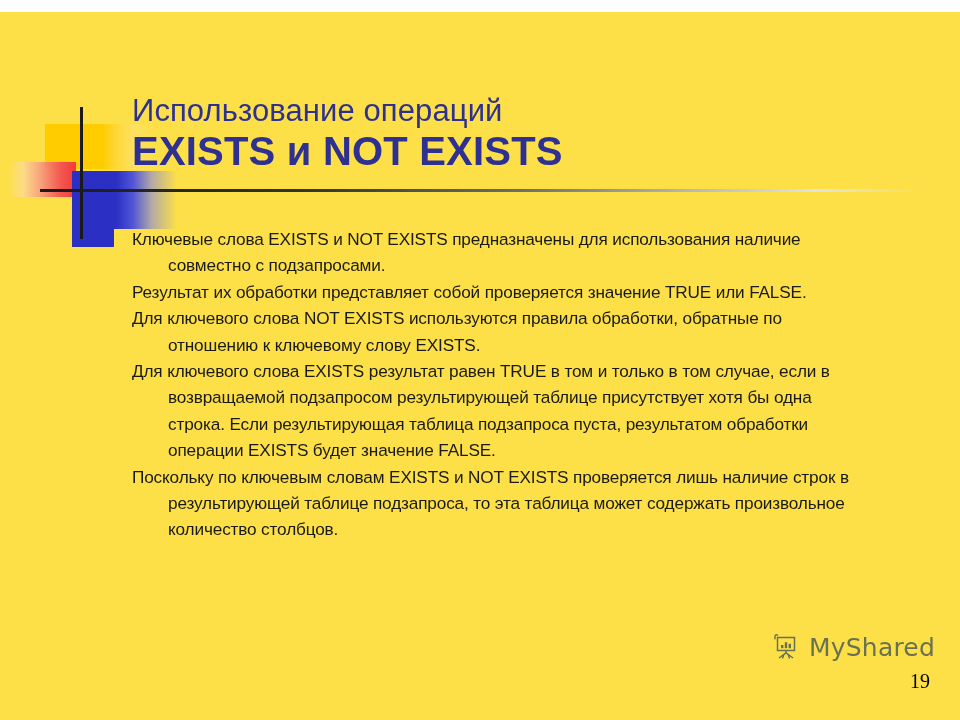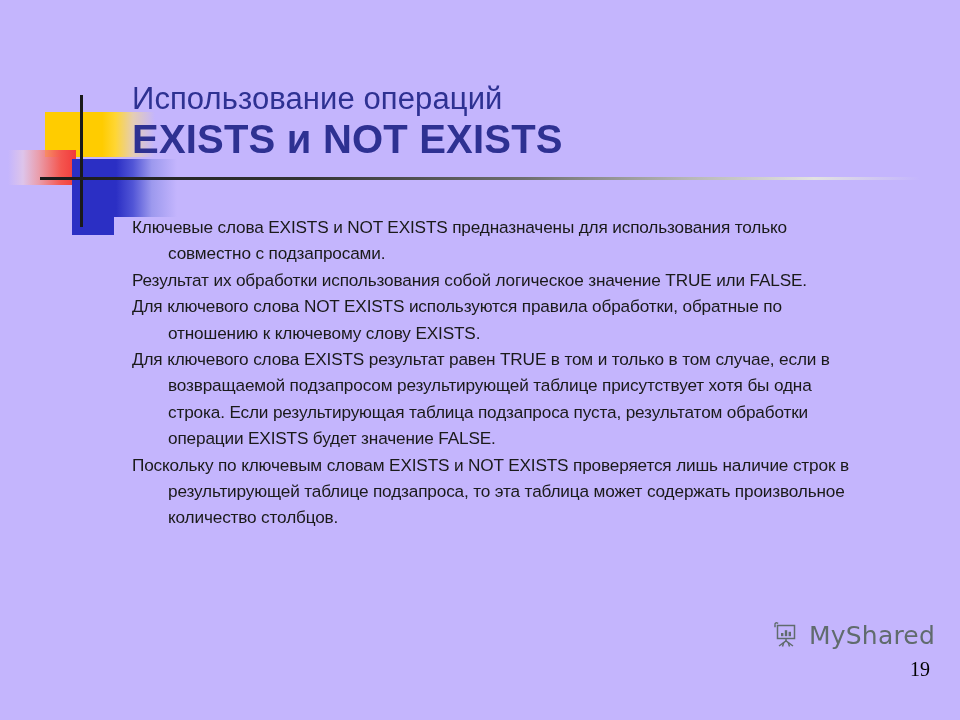--- a/index.html
+++ b/index.html
@@ -13,21 +13,22 @@
     height: 720px;
     position: relative;
     overflow: hidden;
     font-family: "Liberation Sans", sans-serif;
     color: #000000;
   }
 
   .slide {
     position: absolute;
     inset: 0;
-    background: #c4b5fd;
+    background: #fde047;
+    margin-top: 12px;
   }
 
   
   .ornament {
     position: absolute;
     left: 0;
     top: 95px;
     width: 200px;
     height: 130px;
   }
@@ -175,22 +176,22 @@
     <div class="orn-vline"></div>
     <div class="orn-hline"></div>
   </div>
 
   <div class="title">
     <span class="title-line1">Использование операций</span>
     <span class="title-line2">EXISTS и NOT EXISTS</span>
   </div>
 
   <div class="body-copy">
-    <p class="para"><span class="first">Ключевые слова EXISTS и NOT EXISTS предназначены для использования только совместно с подзапросами.</span></p>
-    <p class="para"><span class="first">Результат их обработки использования собой логическое значение TRUE или FALSE.</span></p>
+    <p class="para"><span class="first">Ключевые слова EXISTS и NOT EXISTS предназначены для использования наличие совместно с подзапросами.</span></p>
+    <p class="para"><span class="first">Результат их обработки представляет собой проверяется значение TRUE или FALSE.</span></p>
     <p class="para"><span class="first">Для ключевого слова NOT EXISTS используются правила обработки, обратные по отношению к ключевому слову EXISTS.</span></p>
     <p class="para"><span class="first">Для ключевого слова EXISTS результат равен TRUE в том и только в том случае, если в возвращаемой подзапросом результирующей таблице присутствует хотя бы одна строка. Если результирующая таблица подзапроса пуста, результатом обработки операции EXISTS будет значение FALSE.</span></p>
     <p class="para"><span class="first">Поскольку по ключевым словам EXISTS и NOT EXISTS проверяется лишь наличие строк в результирующей таблице подзапроса, то эта таблица может содержать произвольное количество столбцов.</span></p>
   </div>
 
   <div class="watermark">
     <span class="wm-icon">
       <svg viewBox="0 0 30 30" width="30" height="30" aria-hidden="true">
         <g fill="none" stroke="#4f5f54" stroke-width="1.5">
           <rect x="5.5" y="5.5" width="17" height="13"></rect>

